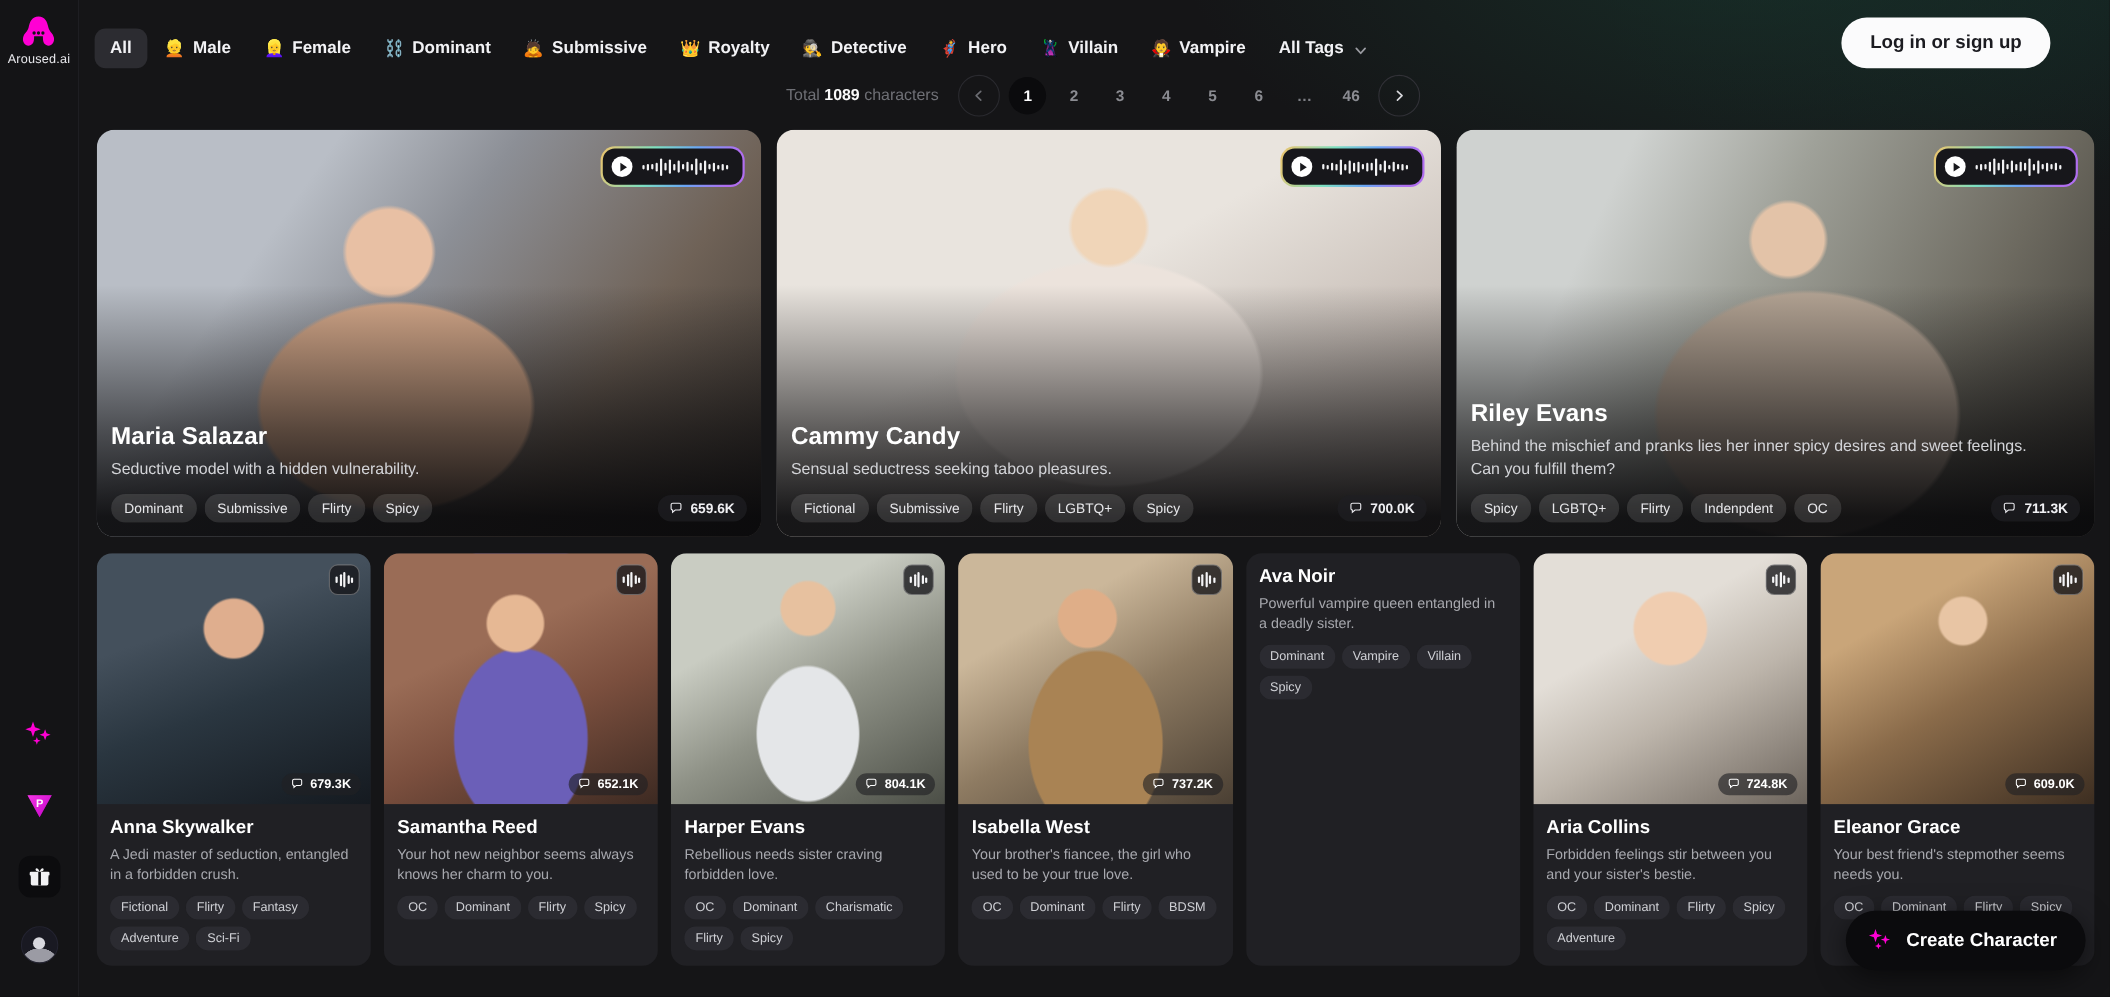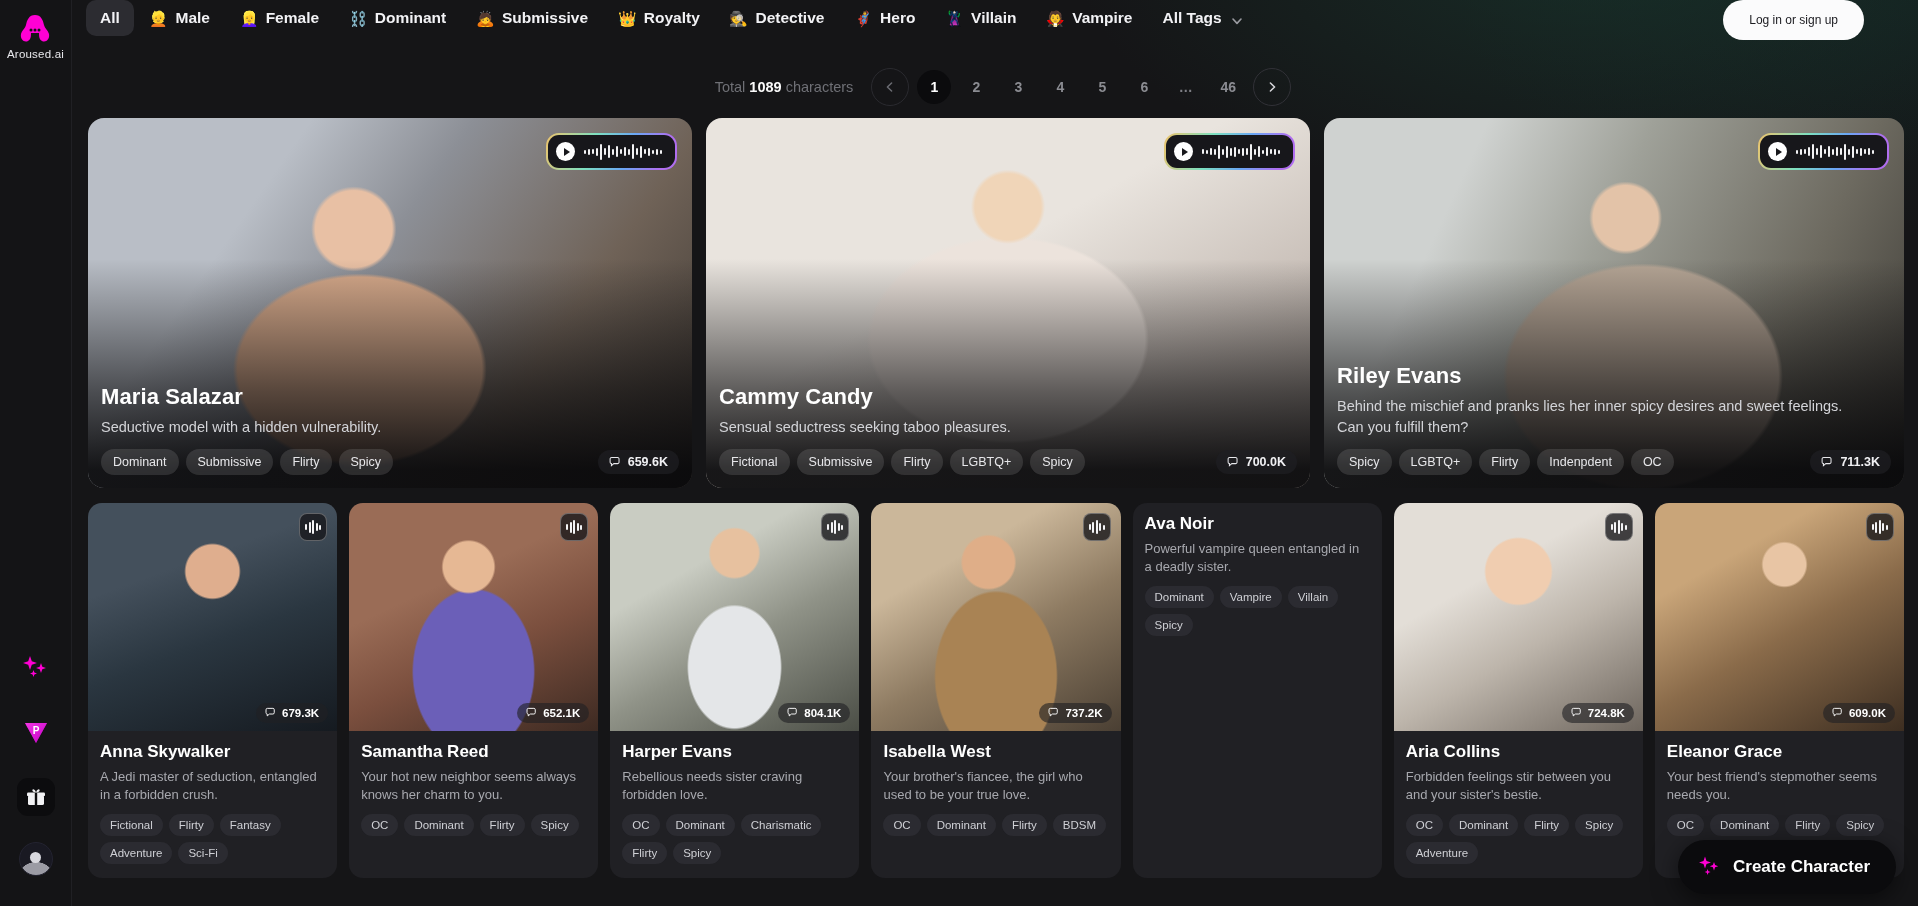--- a/index.html
+++ b/index.html
@@ -44,34 +44,34 @@
   .rail-bottom-pad { height:30px; }
 
   
   .main { flex:1; position:relative; height:906px; overflow:hidden;
           background:
             radial-gradient(760px 380px at 83% -6%, rgba(26,64,52,.55), transparent 70%),
             radial-gradient(640px 320px at 100% 0%, rgba(18,48,44,.35), transparent 72%),
             #151517; }
 
   
-  .topnav { height:62px; display:flex; align-items:flex-start; padding:0 0 0 14px; position:relative; z-index:4;}
+  .topnav { height:62px; display:flex; align-items:flex-end; padding:0 0 0 14px; position:relative; z-index:4;}
   .tabs { display:flex; align-items:center; gap:2px; flex:1; }
   .tab {
     display:flex; align-items:center; gap:7px;
     padding:9px 14px; border-radius:10px;
     font-size:15.5px; font-weight:700; color:#f2f2f5; white-space:nowrap;
   }
   .tab .emo { font-size:15px; line-height:1; }
   .tab.active { background:#2c2c31; }
   .tab.alltags { gap:9px; }
   .chev { width:11px; height:11px; display:inline-block; }
   .login-btn {
     margin-right:54px; background:#fbfbfc; color:#1b1b20;
-    font-size:12px; font-weight:400; border:none;
+    font-size:17px; font-weight:700; border:none;
     padding:13px 26px; border-radius:999px; white-space:nowrap;
   }
 
   
   .metarow { display:flex; align-items:center; gap:18px; padding:6px 0 8px 16px; position:relative; z-index:3;justify-content:center;}
   .total { font-size:14.5px; color:#6f7076; }
   .total b { color:#fafafa; font-weight:700; }
   .pager { display:flex; align-items:center; gap:8px; }
   .pg {
     min-width:34px; height:34px; padding:0 6px; border-radius:50%;
@@ -150,21 +150,21 @@
     font-size:11.5px; font-weight:600; padding:4px 9px; border-radius:999px;
   }
   .card-body { padding:11px 12px 14px 12px; }
   .card-name { font-size:17px; font-weight:700; color:#fff; margin-bottom:6px; white-space:nowrap; overflow:hidden; text-overflow:ellipsis;}
   .card-desc { font-size:13px; color:#a7a8ae; line-height:1.42; margin-bottom:9px; height:37px; overflow:hidden;}
   .card-tags { display:flex; flex-wrap:wrap; gap:6px; }
   .card-tags .tag { background:#2b2b31; font-size:11.5px; padding:5px 10px; color:#cfd0d5; }
 
   
   .fab {
-    position:absolute; right:22px; bottom:12px; z-index:20;
+    position:absolute; right:22px; bottom:24px; z-index:20;
     background:#0b0b0d; border-radius:999px;
     display:flex; align-items:center; gap:11px;
     padding:15px 26px 15px 20px;
     box-shadow:0 6px 26px rgba(0,0,0,.55);
     margin-top:30px;
   }
   .fab-label { font-size:17px; font-weight:700; color:#fff; white-space:nowrap;}
   .sparkle { width:24px; height:24px; }
 
   

